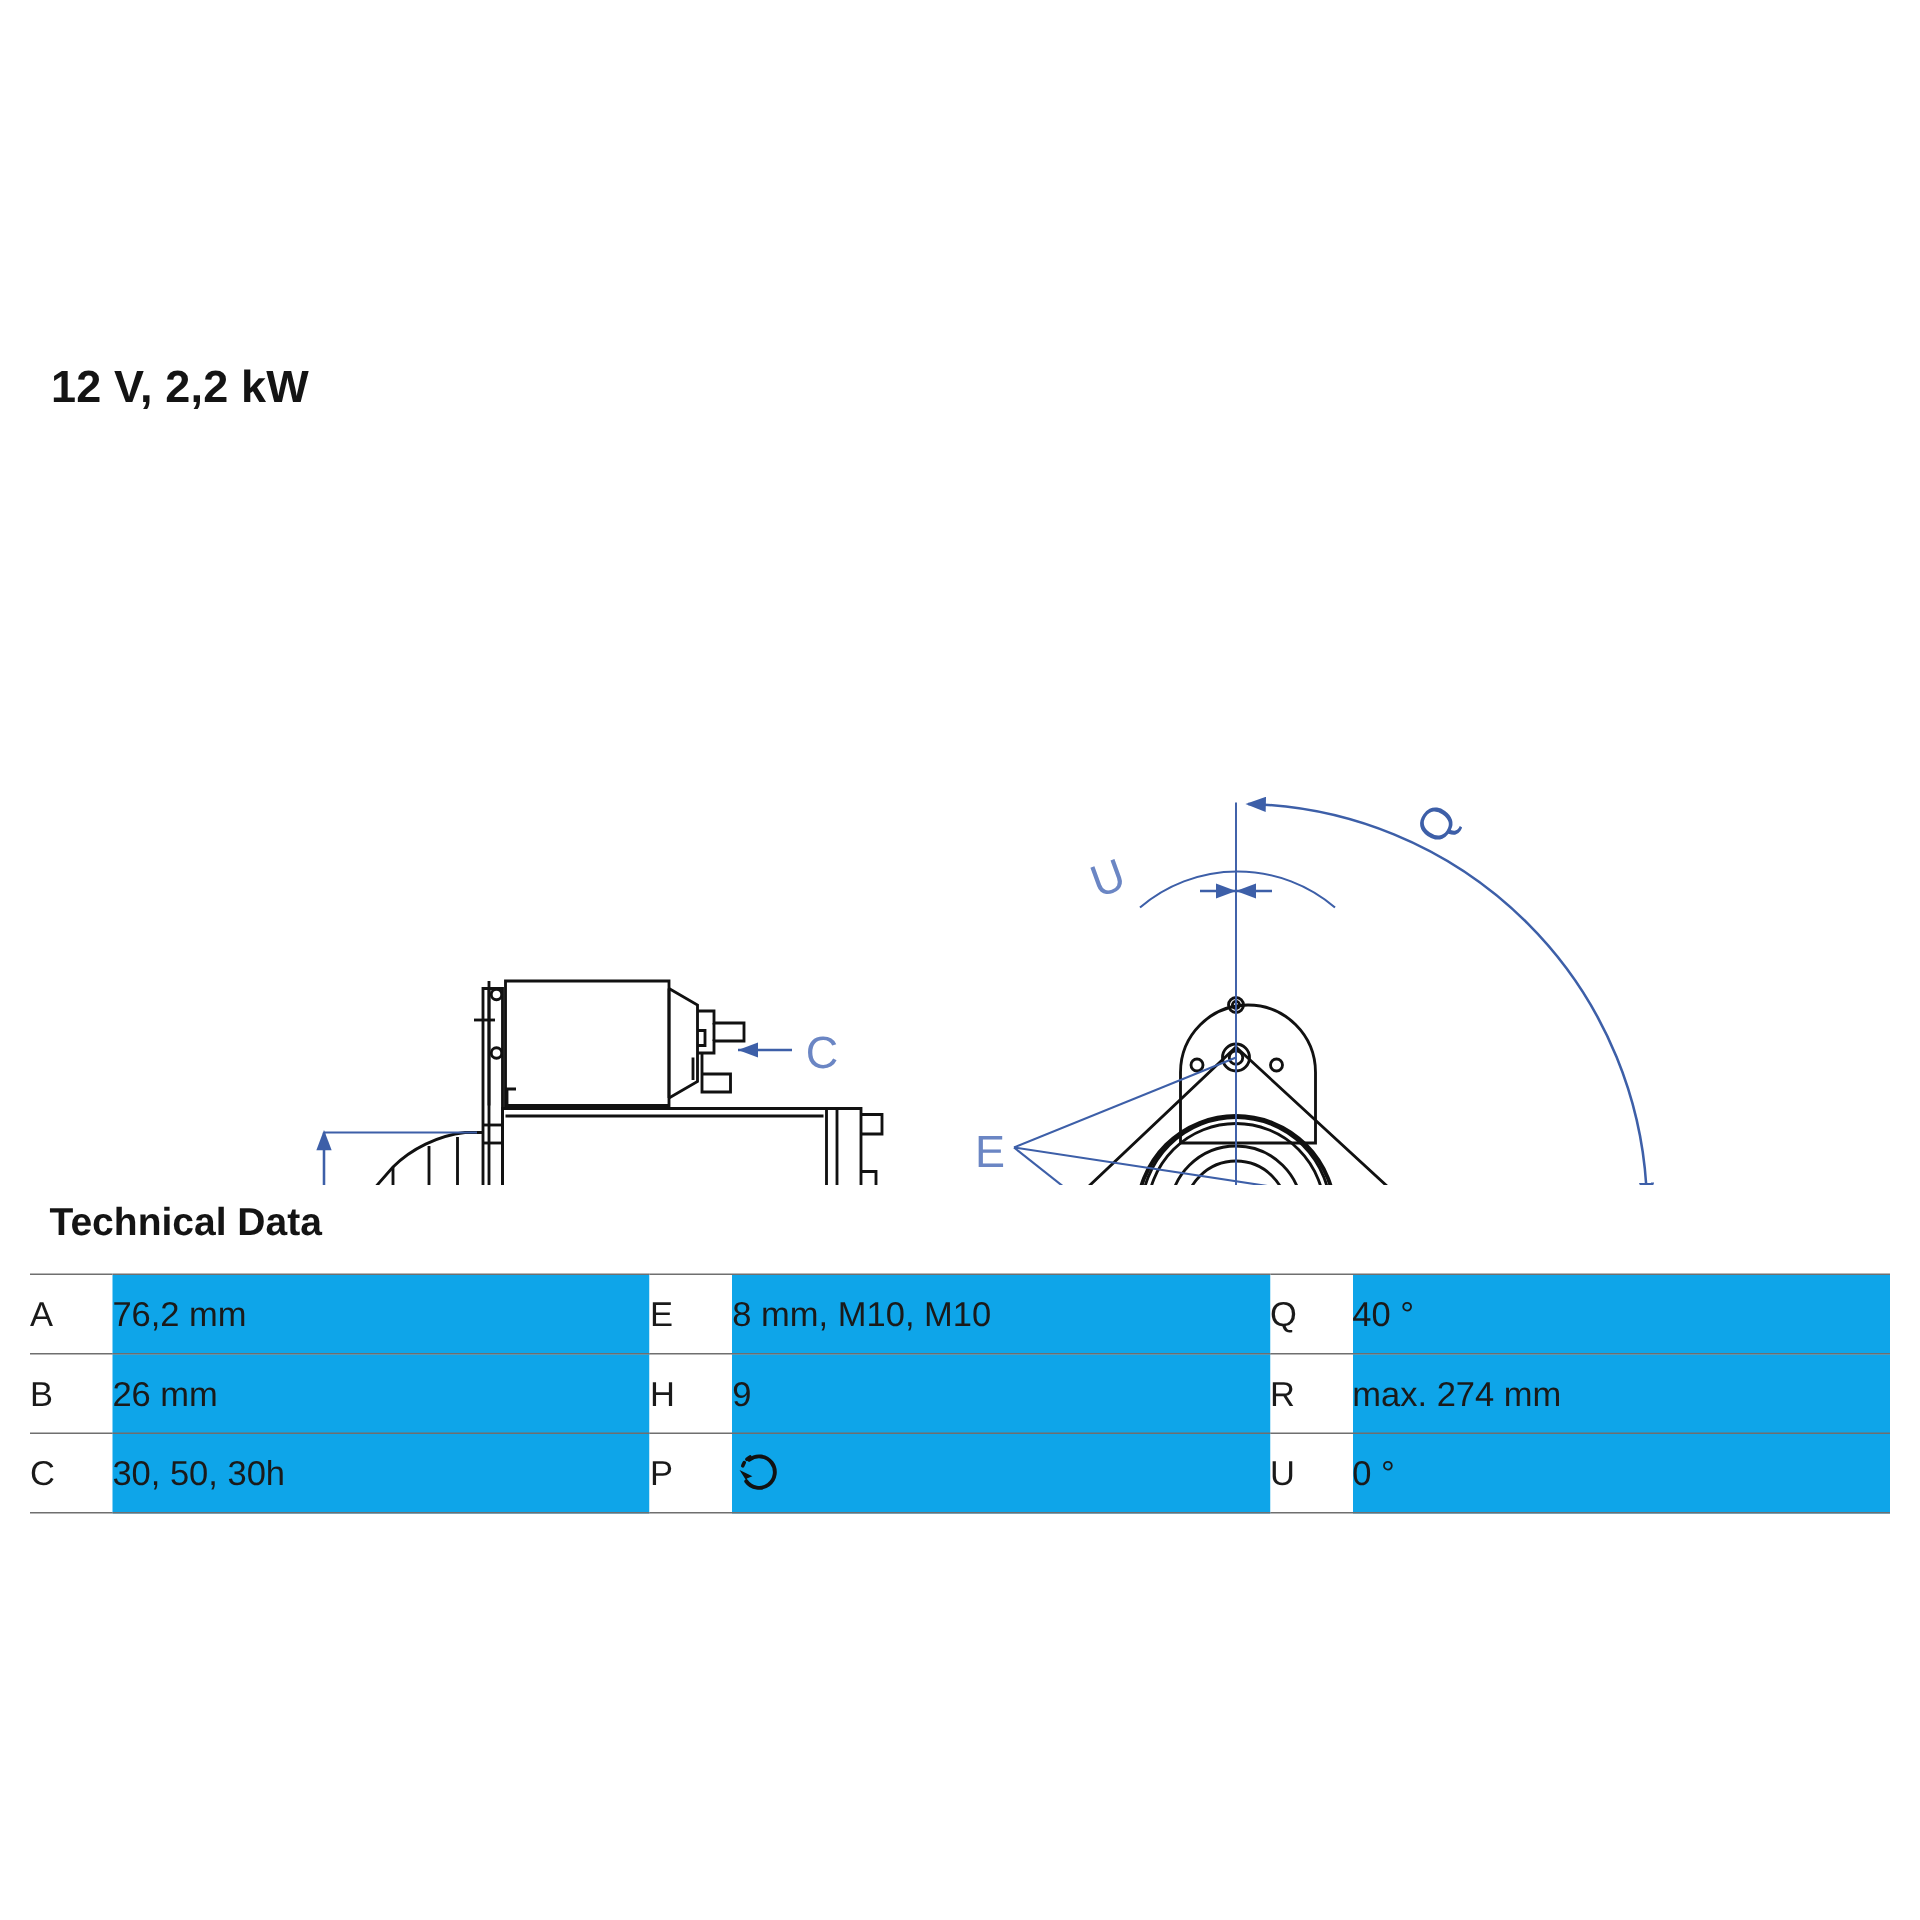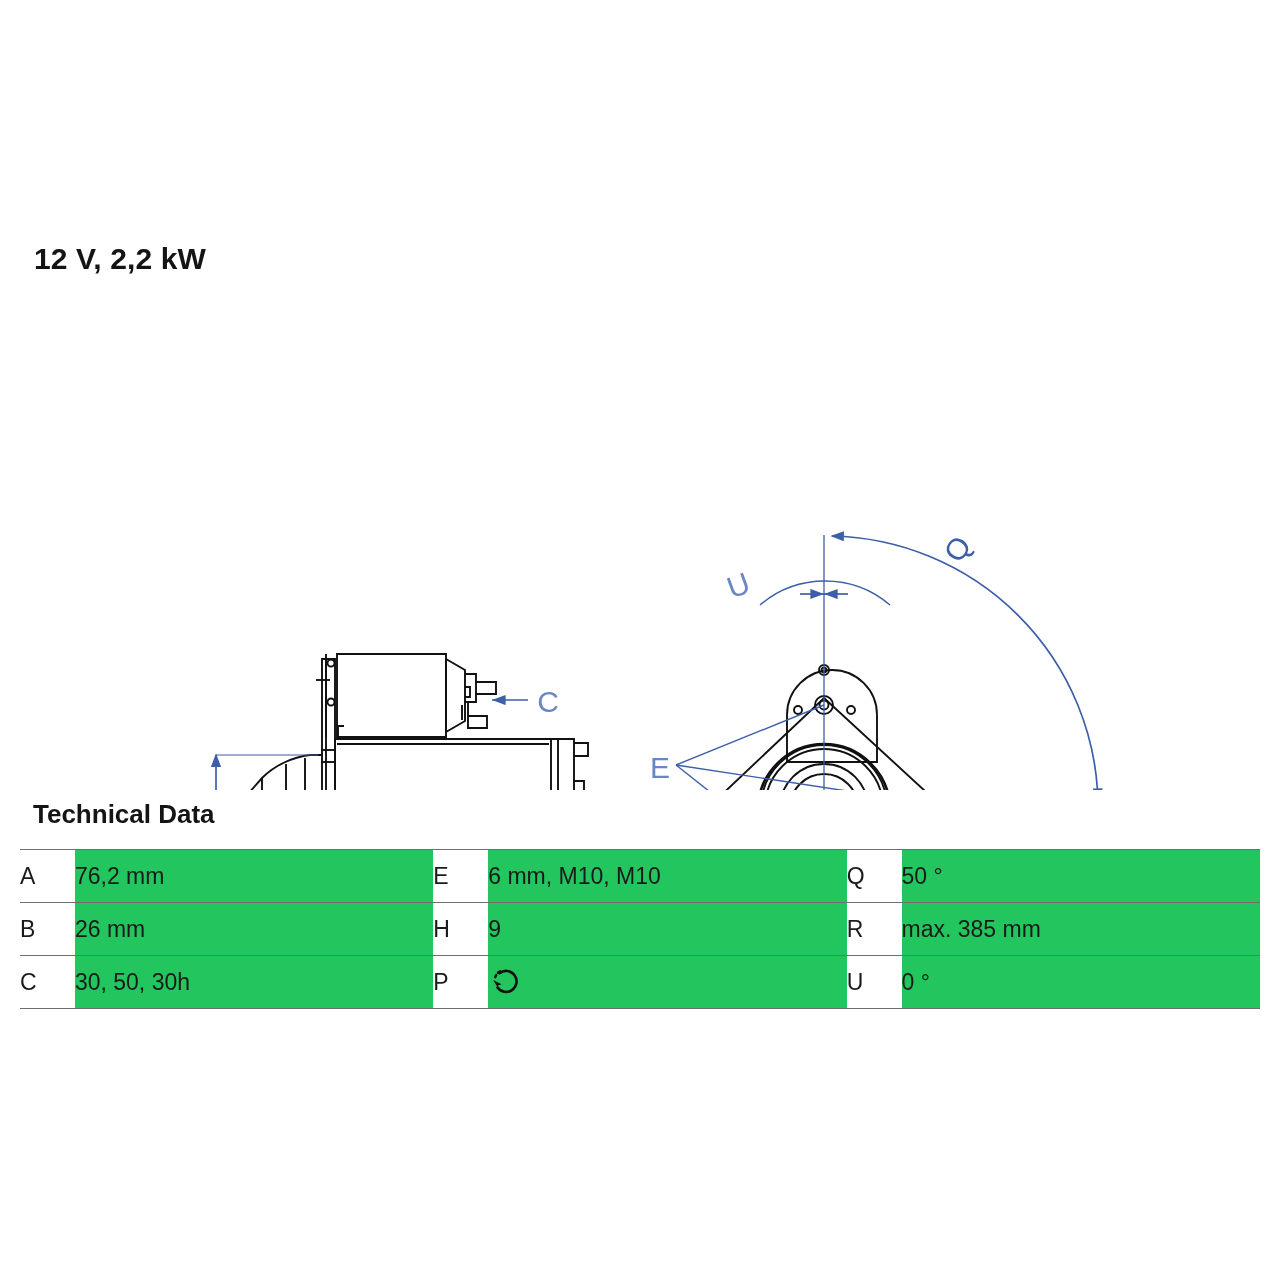--- a/index.html
+++ b/index.html
@@ -73,21 +73,21 @@
   #tech-table tr:last-child td {
     border-bottom: 1.6px solid #6f6f6f;
   }
   td.key {
     background: #ffffff;
     width: 42px;
     padding-left: 14px;
     font-weight: 400;
   }
   td.val {
-    background: #22c55e;
+    background: #0ea5e9;
     padding-left: 14px;
     font-weight: 400;
   }
   td.val-a { width: 274px; }
   td.val-b { width: 274px; }
   td.val-c { width: 274px; }
 
   
   td.key.gutter-left { padding-left: 16px; }
 
@@ -275,31 +275,31 @@
 </div>
 
 <div id="tech-data-heading">Technical Data</div>
 
 <table id="tech-table">
   <tbody>
     <tr>
       <td class="key">A</td>
       <td class="val val-a">76,2 mm</td>
       <td class="key gutter-left">E</td>
-      <td class="val val-b">6 mm, M10, M10</td>
+      <td class="val val-b">8 mm, M10, M10</td>
       <td class="key gutter-left">Q</td>
-      <td class="val val-c">50 °</td>
+      <td class="val val-c">40 °</td>
     </tr>
     <tr>
       <td class="key">B</td>
       <td class="val val-a">26 mm</td>
       <td class="key gutter-left">H</td>
       <td class="val val-b">9</td>
       <td class="key gutter-left">R</td>
-      <td class="val val-c">max. 385 mm</td>
+      <td class="val val-c">max. 274 mm</td>
     </tr>
     <tr>
       <td class="key">C</td>
       <td class="val val-a">30, 50, 30h</td>
       <td class="key gutter-left">P</td>
       <td class="val val-b">
         <span class="rot-icon">
           <svg width="34" height="34" viewBox="0 0 34 34" xmlns="http://www.w3.org/2000/svg">
             <path d="M11.5,8.2 A10.5,10.5 0 1 1 9.5,22.5" fill="none" stroke="#111111" stroke-width="2.6" stroke-linecap="round"></path>
             <path d="M12,6.3 A10.5,10.5 0 0 0 7.2,12.2" fill="none" stroke="#111111" stroke-width="2.4" stroke-linecap="round" stroke-dasharray="2.6 2.8"></path>

